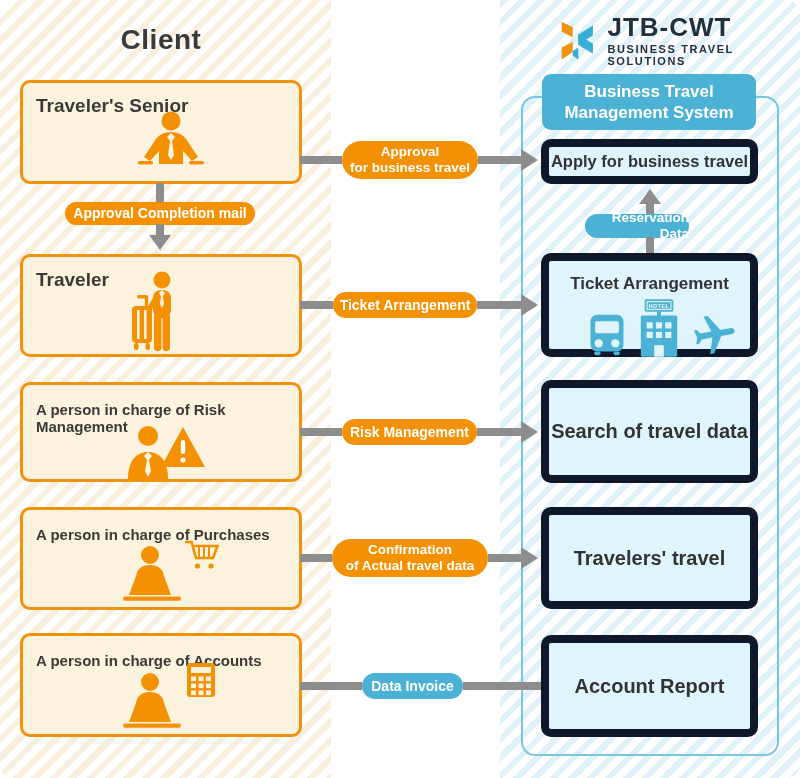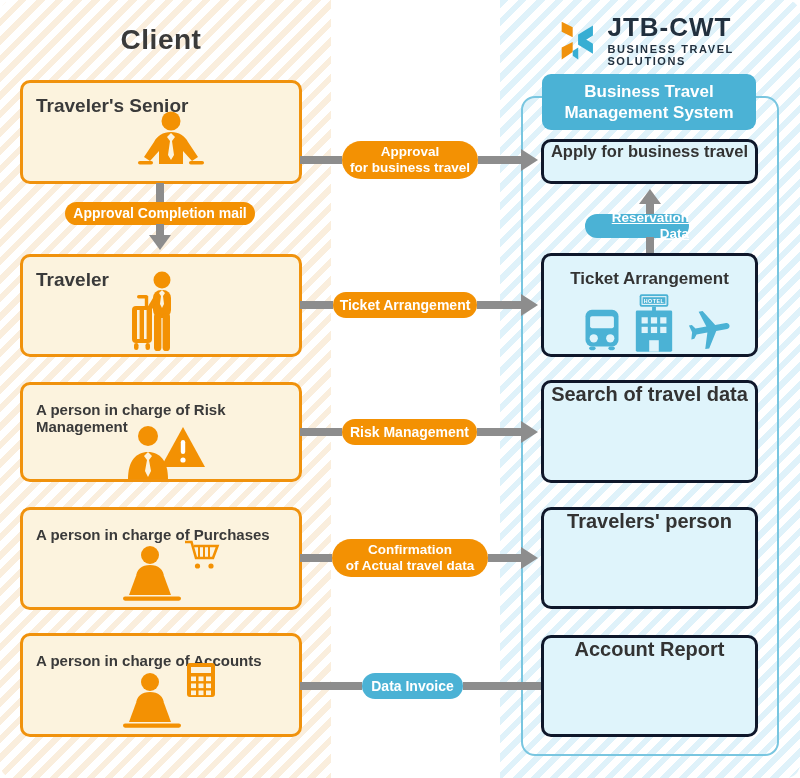--- a/index.html
+++ b/index.html
@@ -18,23 +18,23 @@
     border-radius:10px;box-sizing:border-box;}
   .cbox .lbl{position:absolute;left:13px;top:12px;color:#3a3a3a;font-weight:bold;}
   .lbl-big{font-size:19px;}
   .lbl-small{font-size:15px;top:16px !important;}
   
   .container-outline{left:521px;top:96px;width:258px;height:660px;
     border:2px solid #79c6e0;border-radius:14px;box-sizing:border-box;}
   .sys-header{left:542px;top:74px;width:214px;height:56px;background:#4bb2d5;
     border-radius:9px;color:#fff;font-weight:bold;font-size:17px;line-height:1.25;
     display:flex;flex-direction:column;align-items:center;justify-content:center;text-align:center;}
-  .sbox{left:541px;width:217px;background:#dff4fb;border:3px solid #0f172a;
+  .sbox{left:541px;width:217px;background:#dff4fb;border:8px solid #0f172a;
     border-radius:10px;box-sizing:border-box;color:#333;font-weight:bold;
-    display:flex;align-items:flex-start;justify-content:center;text-align:center;}
+    display:flex;align-items:center;justify-content:center;text-align:center;}
   
   .pill{border-radius:999px;color:#fff;font-weight:bold;text-align:right;
     display:flex;flex-direction:column;align-items:center;justify-content:center;line-height:1.18;}
   .pill-orange{background:#f39103;}
   .pill-blue{background:#4bb2d5;}
   
   .hline{height:8px;background:#8d8d8d;}
   .vline{width:8px;background:#8d8d8d;}
   .ah-right{width:0;height:0;border-top:11px solid transparent;
     border-bottom:11px solid transparent;border-left:17px solid #8d8d8d;}
@@ -203,21 +203,21 @@
     <span>Data Invoice</span>
   </div>
   <div class="abs hline" style="left:463px;top:682px;width:78px;"></div>
 
   <div class="abs sbox" style="top:139px;height:45px;font-size:16.5px;">
     <span>Apply for business travel</span>
   </div>
 
   <div class="abs ah-up" style="left:639px;top:189px;"></div>
   <div class="abs vline" style="left:646px;top:204px;height:11px;"></div>
-  <div class="abs pill pill-blue" style="left:585px;top:214px;width:104px;height:24px;font-size:13.5px;text-decoration:underline;">
+  <div class="abs pill pill-blue" style="left:585px;top:214px;width:104px;height:24px;font-size:13.5px;">
     <span>Reservation Data</span>
   </div>
   <div class="abs vline" style="left:646px;top:237px;height:17px;"></div>
 
   <div class="abs sbox" style="top:253px;height:104px;">
     <div class="sbox-title">Ticket Arrangement</div>
     <svg class="abs" style="left:36px;top:52px;" width="44" height="44" viewBox="0 0 48 48">
       <rect x="6" y="2" width="36" height="40" rx="7" fill="#4bb2d5"></rect>
       <rect x="11" y="9" width="26" height="13" rx="2" fill="#dff4fb"></rect>
       <circle cx="15" cy="33" r="4.5" fill="#dff4fb"></circle>
@@ -244,20 +244,20 @@
         <path d="M21,16v-2l-8-5V3.5C13,2.67,12.33,2,11.5,2S10,2.67,10,3.5V9l-8,5v2l8-2.5V19l-2,1.5V22l3.5-1l3.5,1v-1.5L13,19v-5.5L21,16z" fill="#4bb2d5"></path>
       </g>
     </svg>
   </div>
 
   <div class="abs sbox" style="top:380px;height:103px;font-size:20px;">
     <span>Search of travel data</span>
   </div>
 
   <div class="abs sbox" style="top:507px;height:102px;font-size:20px;">
-    <span>Travelers' person</span>
+    <span>Travelers' travel</span>
   </div>
 
   <div class="abs sbox" style="top:635px;height:102px;font-size:20px;">
     <span>Account Report</span>
   </div>
 
 </div>
 
 </body></html>

